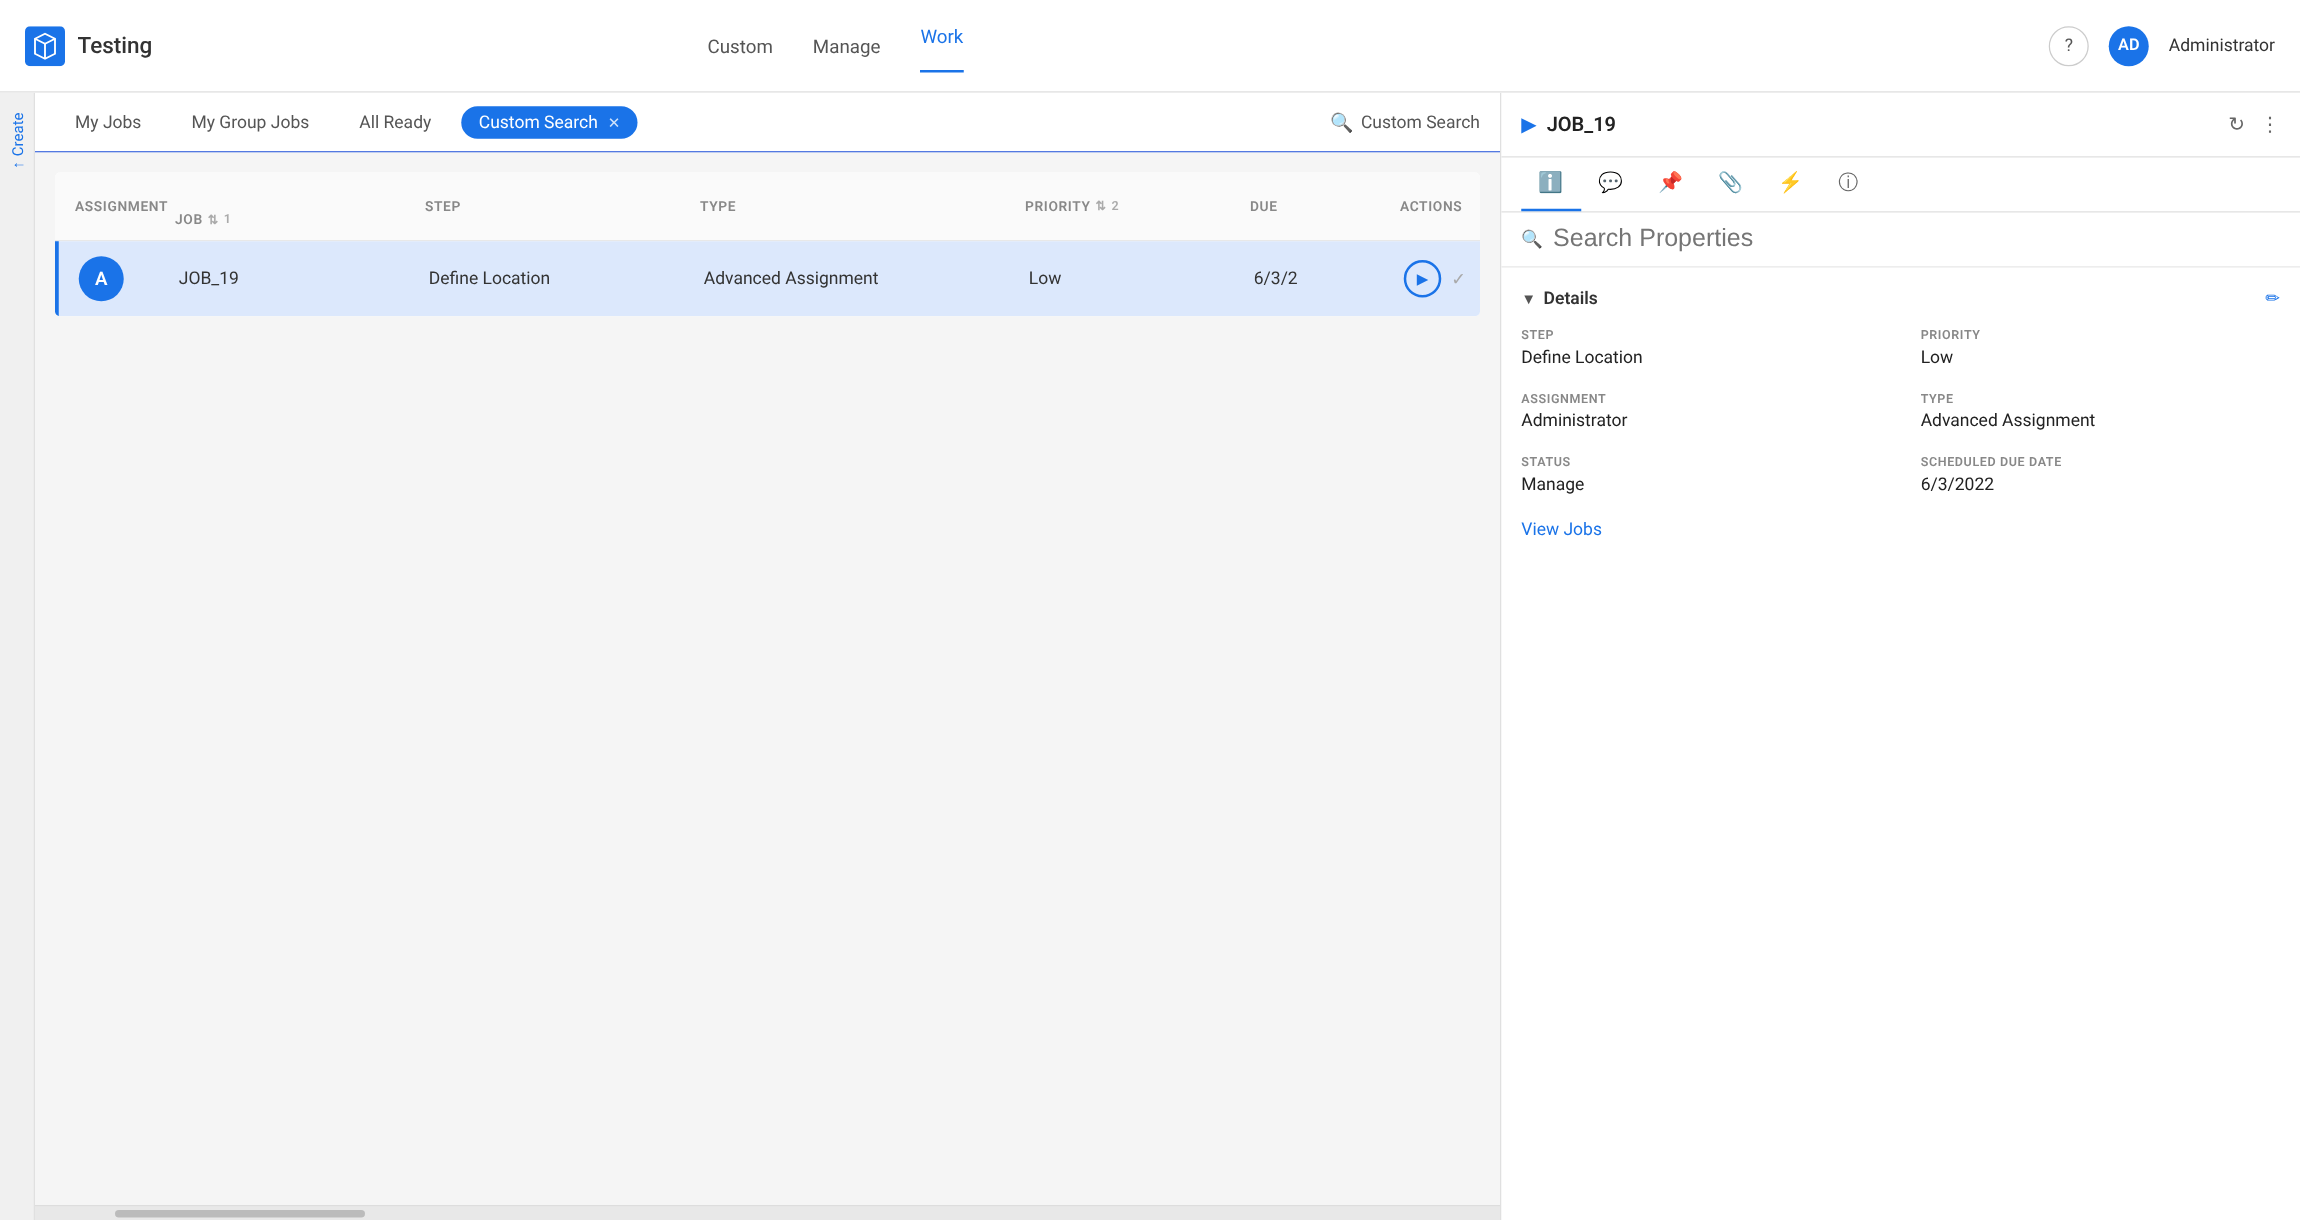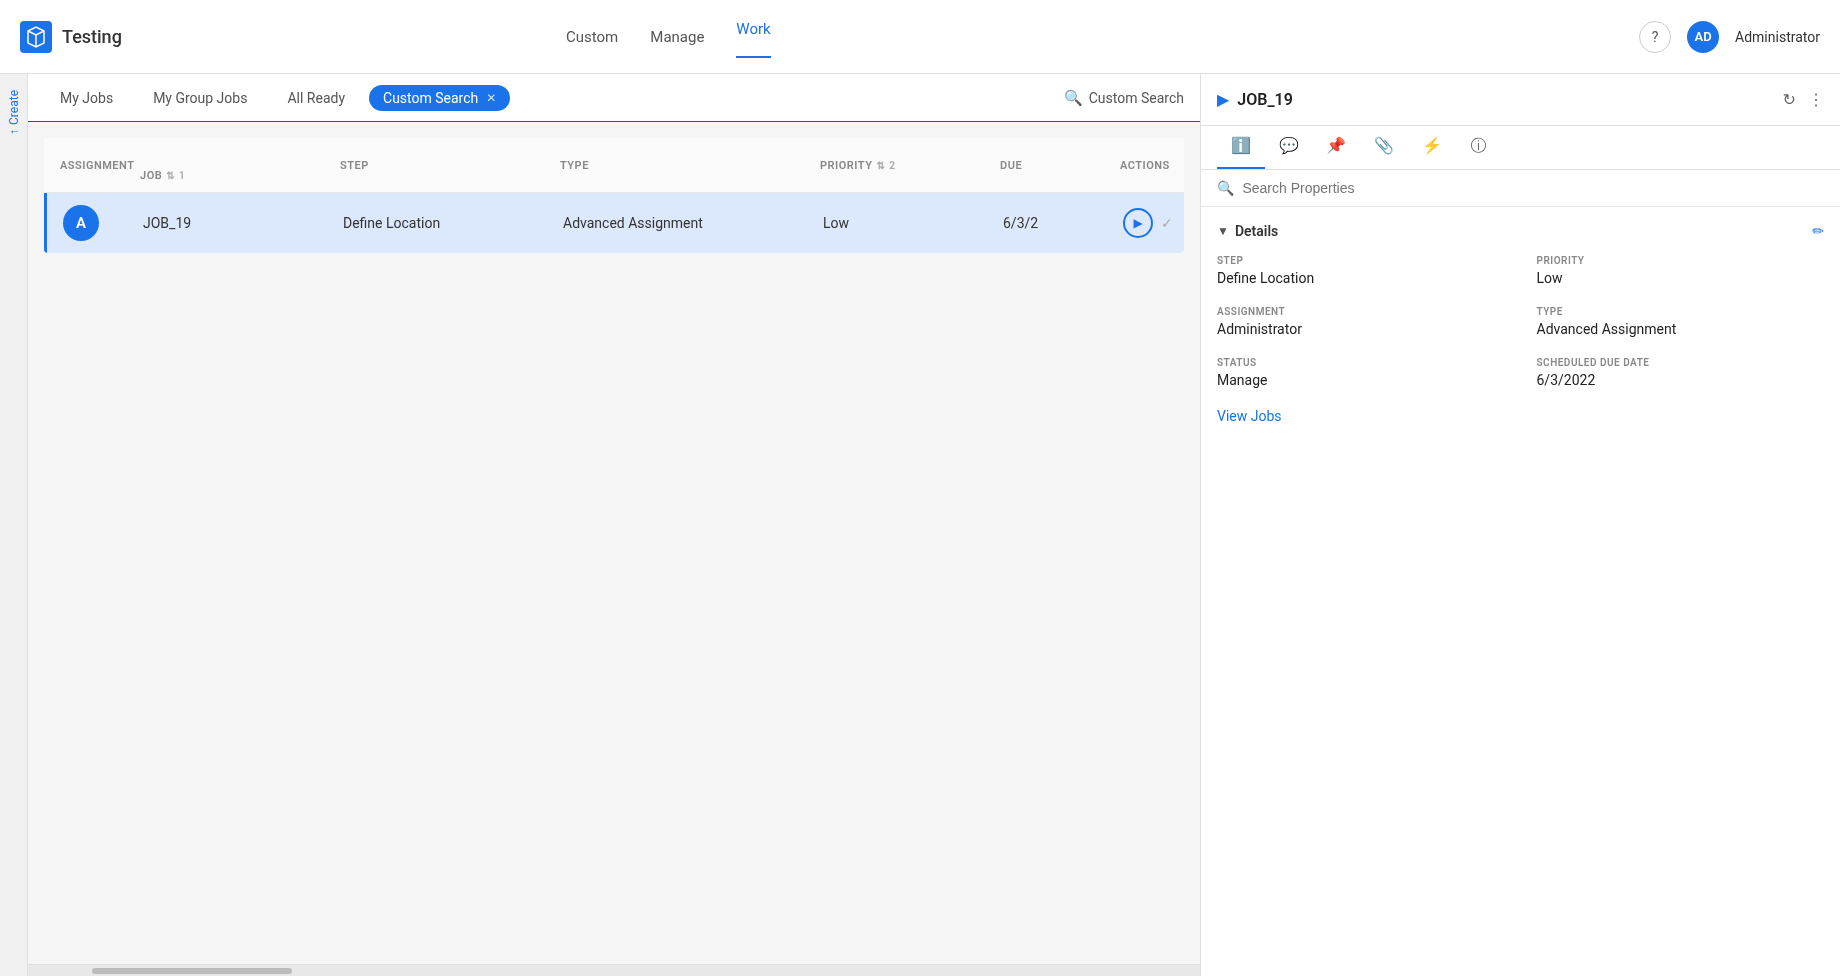--- a/index.html
+++ b/index.html
@@ -336,21 +336,21 @@
       border-bottom: 1px solid #e8e8e8;
       display: flex;
       align-items: center;
       gap: 8px;
       flex-shrink: 0;
     }
     .panel-search-icon { color: #999; font-size: 14px; }
     .panel-search-input {
       border: none;
       outline: none;
-      font-size: 14px;
+      font-size: 20px;
       color: #333;
       background: transparent;
       flex: 1;
     }
 
     
     .details-section {
       padding: 16px;
     }
     .details-header {

